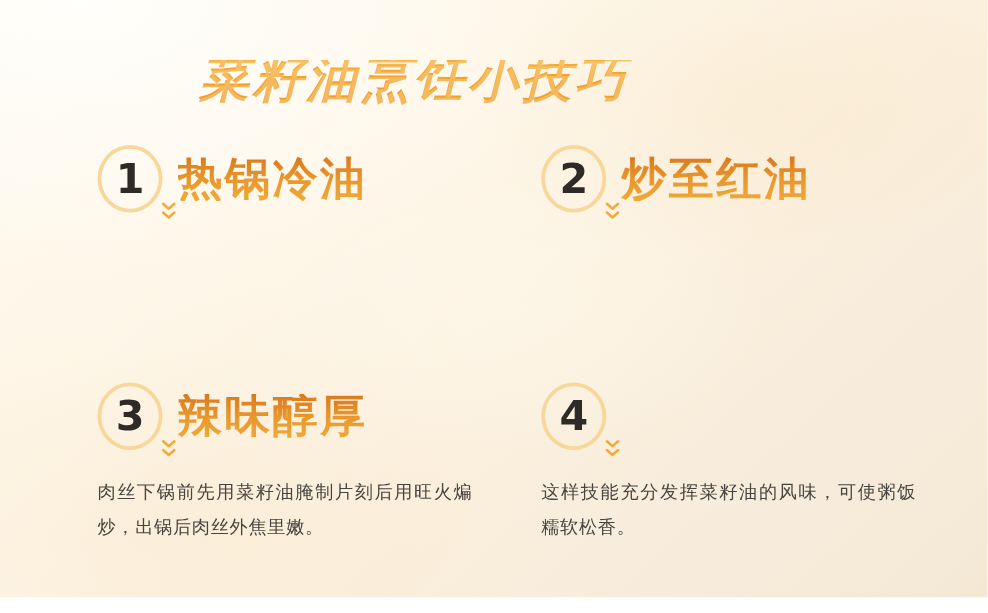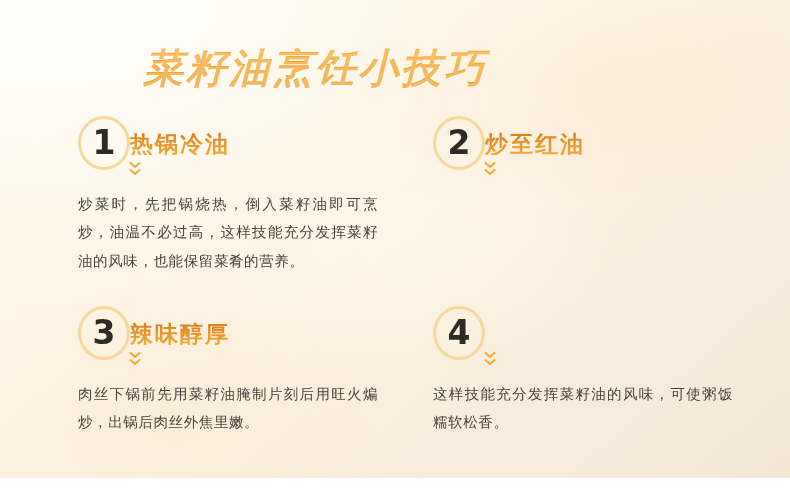--- a/index.html
+++ b/index.html
@@ -40,25 +40,25 @@
     left: 0;
     top: 478px;
     width: 790px;
     height: 12px;
     background: #ffffff;
   }
 
   
   .title {
     position: absolute;
-    left: 0;
+    left: 16px;
     top: 48px;
     width: 630px;
     text-align: center;
-    font-family: Liberation Sans, sans-serif;
+    font-family: Liberation Mono, monospace;
     font-size: 40px;
     font-weight: 700;
     letter-spacing: 3px;
     line-height: 1.0;
     font-style: italic;
     color: #f2a129;
     background: linear-gradient(180deg, #f6ae36 0%, #f2a026 45%, #efa02e 100%);
     -webkit-background-clip: text;
     background-clip: text;
     -webkit-text-fill-color: transparent;
@@ -114,22 +114,23 @@
   .chev {
     position: absolute;
     left: 48px;
     top: 42px;
     width: 12px;
     height: 18px;
     pointer-events: none;
   }
 
   .tip-title {
+    margin-left: 12px;
     font-family: "DejaVu Serif", "Liberation Serif", serif;
-    font-size: 23px;
+    font-size: 36px;
     font-weight: 700;
     letter-spacing: 2px;
     line-height: 1;
     color: #e2892a;
     background: linear-gradient(180deg, #d9791d 0%, #e9962c 50%, #f0a937 100%);
     -webkit-background-clip: text;
     background-clip: text;
     -webkit-text-fill-color: transparent;
     white-space: nowrap;
   }
@@ -161,21 +162,20 @@
           <span class="num">1</span>
           <span class="chev">
             <svg width="12" height="18" viewBox="0 0 12 18" fill="none" xmlns="http://www.w3.org/2000/svg">
               <path d="M1.5 2 L6 6 L10.5 2" stroke="#f0ab3c" stroke-width="2" stroke-linecap="round" stroke-linejoin="round"></path>
               <path d="M1.5 9 L6 13 L10.5 9" stroke="#f0ab3c" stroke-width="2" stroke-linecap="round" stroke-linejoin="round"></path>
             </svg>
           </span>
         </div>
         <div class="tip-title">热锅冷油</div>
       </div>
-      <div class="tip-body">炒菜时，先把锅烧热，倒入菜籽油即可烹炒，油温不必过高，这样技能充分发挥菜籽油的风味，也能保留菜肴的营养。</div>
     </div>
 
     <div class="tip">
       <div class="tip-head">
         <div class="num-circle">
           <span class="num">2</span>
           <span class="chev">
             <svg width="12" height="18" viewBox="0 0 12 18" fill="none" xmlns="http://www.w3.org/2000/svg">
               <path d="M1.5 2 L6 6 L10.5 2" stroke="#f0ab3c" stroke-width="2" stroke-linecap="round" stroke-linejoin="round"></path>
               <path d="M1.5 9 L6 13 L10.5 9" stroke="#f0ab3c" stroke-width="2" stroke-linecap="round" stroke-linejoin="round"></path>

